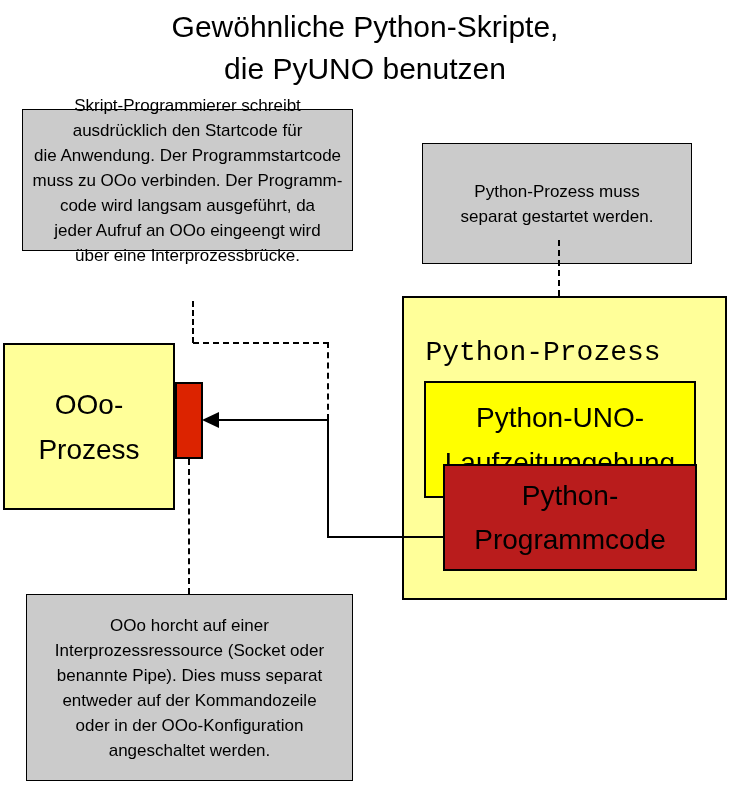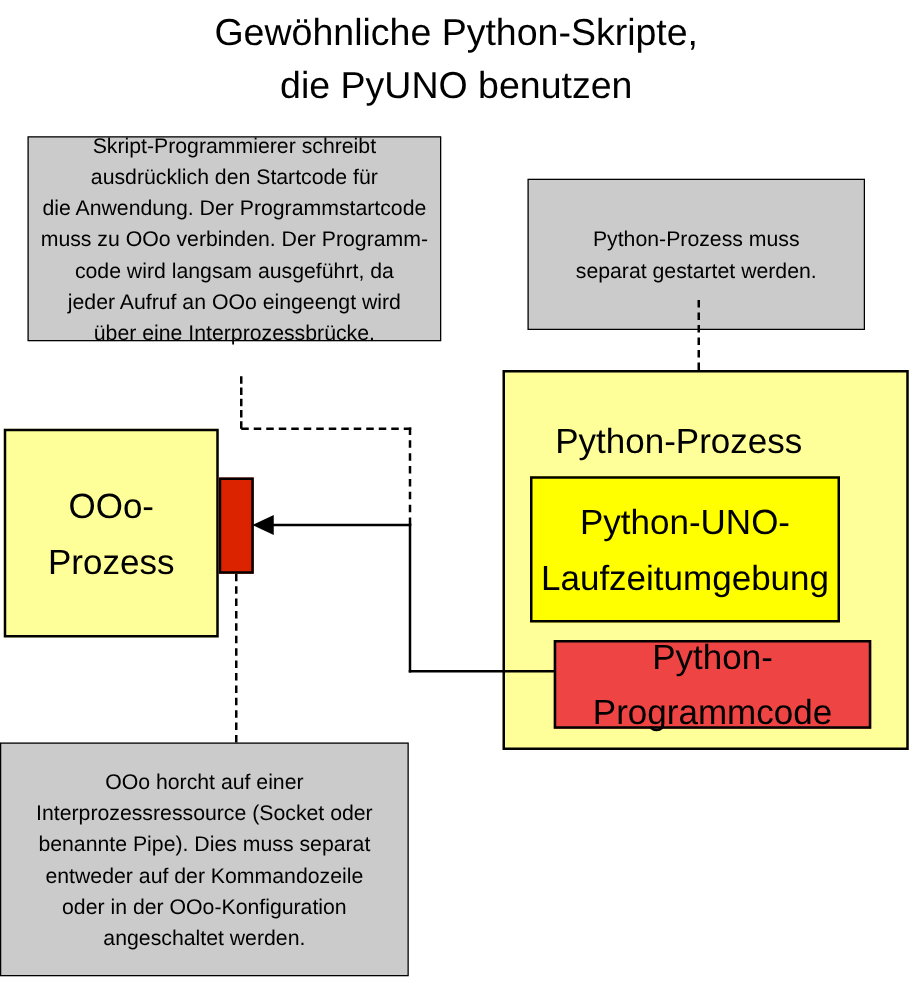--- a/index.html
+++ b/index.html
@@ -30,23 +30,23 @@
     background: #cbcbcb;
     border: 1.5px solid #000000;
     font-size: 17px;
     line-height: 25px;
     text-align: center;
     white-space: pre-line;
     display: flex;
     align-items: center;
     justify-content: center;
   }
-  .note-tl { left: 22px;  top: 109px; width: 331px; height: 164px; }
+  .note-tl { left: 22px;  top: 109px; width: 331px; height: 142px; }
   .note-tr { left: 422px; top: 119px; width: 270px; height: 121px; margin-top: 24px; }
-  .note-bl { left: 0;  top: 594px; width: 327px; height: 187px; }
+  .note-bl { left: 26px;  top: 594px; width: 327px; height: 187px; }
 
   .node {
     border: 2px solid #000000;
     text-align: center;
     white-space: pre-line;
     display: flex;
     align-items: center;
     justify-content: center;
     font-size: 28px;
     line-height: 45px;
@@ -54,23 +54,24 @@
   .big-process {
     left: 402px; top: 296px; width: 325px; height: 304px;
     background: #ffff99;
     border: 2px solid #000000;
   }
   .big-process-label {
     left: 402px; top: 330px; width: 282px; height: 45px;
     text-align: center;
     font-size: 28px;
     line-height: 45px;
+    font-family: Liberation Mono, monospace;
   }
-  .pyuno-runtime { left: 424px; top: 381px; width: 248px; height: 117px; background: #ffff00; }
-  .python-code   { left: 443px; top: 512px; width: 254px; height: 71px;  background: #ef4444; line-height: 44px; }
+  .pyuno-runtime { left: 424px; top: 381px; width: 272px; height: 117px; background: #ffff00; }
+  .python-code   { left: 443px; top: 464px; width: 254px; height: 107px;  background: #b91c1c; line-height: 44px; }
   .ooo-process   { left: 3px;   top: 343px; width: 172px; height: 167px; background: #ffff99; }
   .bridge        { left: 175px; top: 382px; width: 28px;  height: 77px;  background: #dc2300; border: 2px solid #000000; }
 
   .dash-v { width: 0; border-left: 2px dashed #000000; }
   .dash-h { height: 0; border-top: 2px dashed #000000; }
   .solid-v { width: 2px; background: #000000; }
   .solid-h { height: 2px; background: #000000; }
 
   .dash-v1 { left: 192px; top: 301px; height: 42px; }
   .dash-h1 { left: 193px; top: 342px; width: 136px; }

